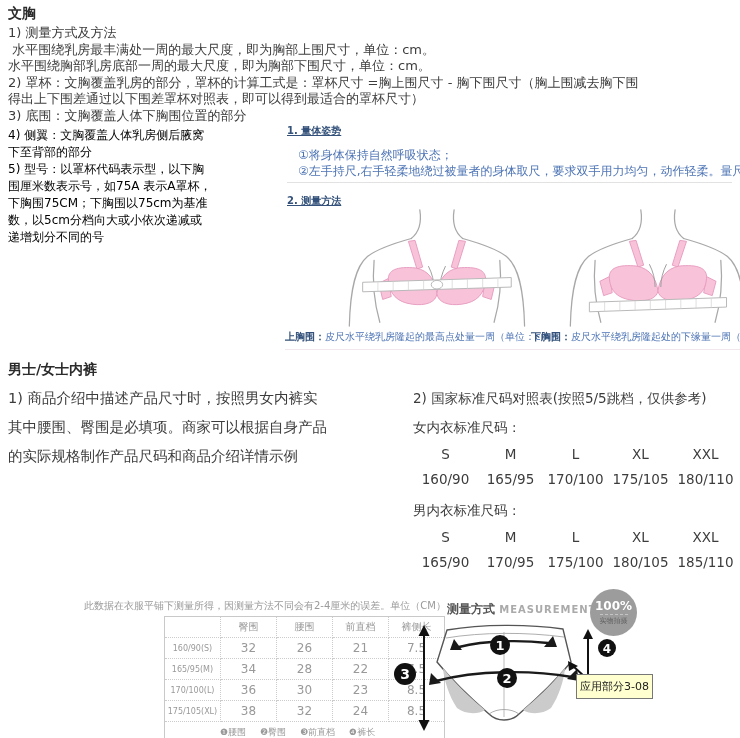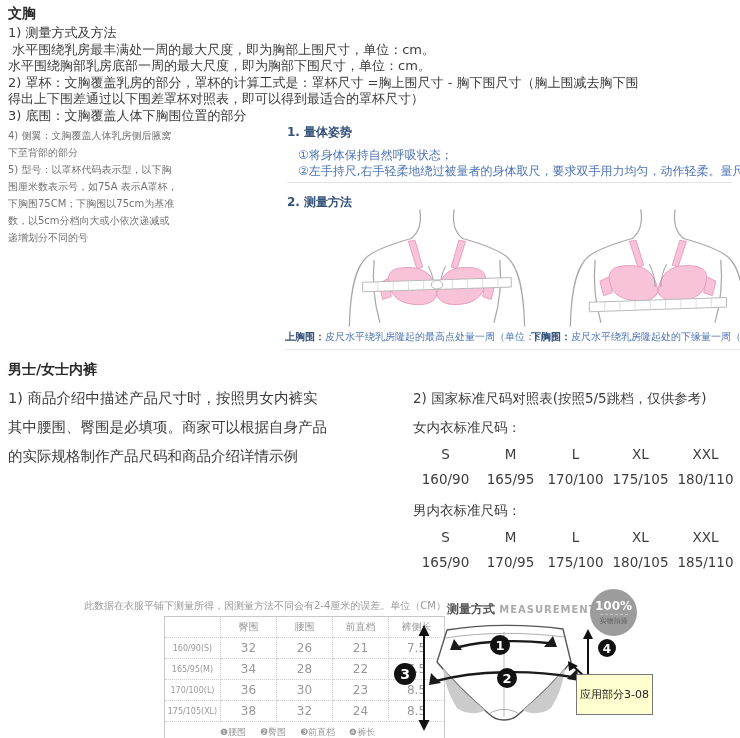--- a/index.html
+++ b/index.html
@@ -5,26 +5,26 @@
   :root{
     --accent-blue:#4d74b5; --heading-blue:#33517a; --bra-pink:#f8c3d9;
     --bra-stroke:#e79cc0; --table-gray:#999; --tooltip-bg:#ffffd0; --badge-gray:#9c9c9c;
   }
   *{margin:0;padding:0;box-sizing:border-box;}
   body{font-family:"DejaVu Sans",sans-serif;background:#fff;}
   .page{position:relative;width:740px;height:738px;background:#fff;overflow:hidden;color:#3a3a3a;}
   .abs{position:absolute;}
   .sec-title{font-size:14px;font-weight:bold;color:#2b2b2b;}
   .body-line{font-size:13px;line-height:16.5px;color:#3c3c3c;white-space:pre;}
-  .body-line2{font-size:10px;line-height:17px;color:#737373;white-space:pre;}
+  .body-line2{font-size:12px;line-height:17px;color:#000000;white-space:pre;}
   .uw-line{font-size:14.5px;line-height:29px;color:#3c3c3c;white-space:pre;}
 
   
   .guide-box{left:285px;top:118px;width:455px;height:232px;background:#fff;border-bottom:1px solid #f3e7ee;}
-  .guide-h{font-size:12px;font-weight:bold;color:var(--heading-blue);white-space:pre;}
+  .guide-h{font-size:10px;font-weight:bold;color:var(--heading-blue);white-space:pre;text-decoration:underline;}
   .guide-line{font-size:12px;color:var(--accent-blue);white-space:pre;}
   .guide-hr{position:absolute;left:2px;top:64px;width:445px;border-top:1px solid #e2e2e2;}
   .fig-caption{font-size:10px;color:var(--accent-blue);white-space:pre;}
   .fig-caption b{color:var(--heading-blue);}
 
   
   .size-head{font-size:13.5px;color:#3c3c3c;white-space:pre;}
   .size-row{display:flex;width:327px;}
   .size-cell{width:65px;text-align:center;font-size:13.5px;color:#3c3c3c;white-space:pre;}
 
@@ -36,21 +36,21 @@
   td.rowlab{font-size:8px;width:56px;}
   td.val{font-size:12px;width:56px;}
   td.colhead{font-size:10px;height:20px;}
   td.legend-cell{font-size:9px;text-align:left;padding-left:4px;height:16px;color:#8a8a8a;border:1px dotted #ccc;}
   td.legend-cell span{margin-right:14px;}
   .mm-head{font-size:12px;font-weight:bold;color:#555;white-space:pre;}
   .mm-head .en{font-size:10px;font-weight:bold;color:#aaa;letter-spacing:1px;}
   .badge{width:47px;height:47px;border-radius:50%;background:var(--badge-gray);display:flex;flex-direction:column;align-items:center;justify-content:center;}
   .badge .pct{color:#fff;font-size:12px;font-weight:bold;line-height:13px;}
   .badge .sub{color:#5f5f5f;font-size:7px;border-top:1px dashed #c4c4c4;padding-top:1px;margin-top:1px;}
-  .tooltip{background:var(--tooltip-bg);border:1px solid #777;font-size:11px;color:#222;padding:12px 3px;line-height:15px;white-space:pre;}
+  .tooltip{background:var(--tooltip-bg);border:1px solid #777;font-size:11px;color:#222;padding:4px 3px;line-height:15px;white-space:pre;}
 </style>
 </head>
 <body>
 
 <div class="page">
 
   <div class="abs sec-title" style="left:8px;top:5px;">文胸</div>
 
   <div class="abs" style="left:8px;top:25px;width:726px;">
     <div class="body-line">1) 测量方式及方法</div>

